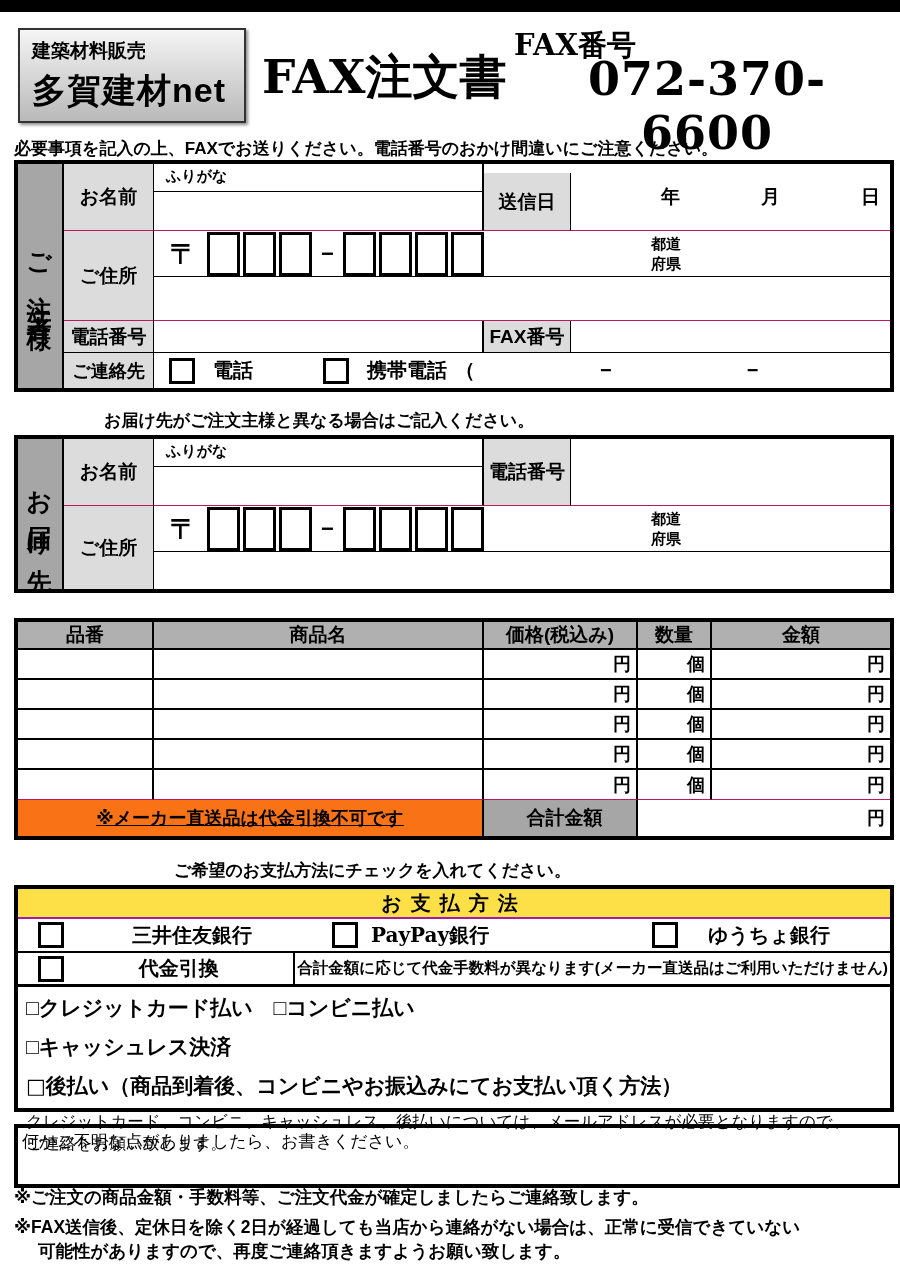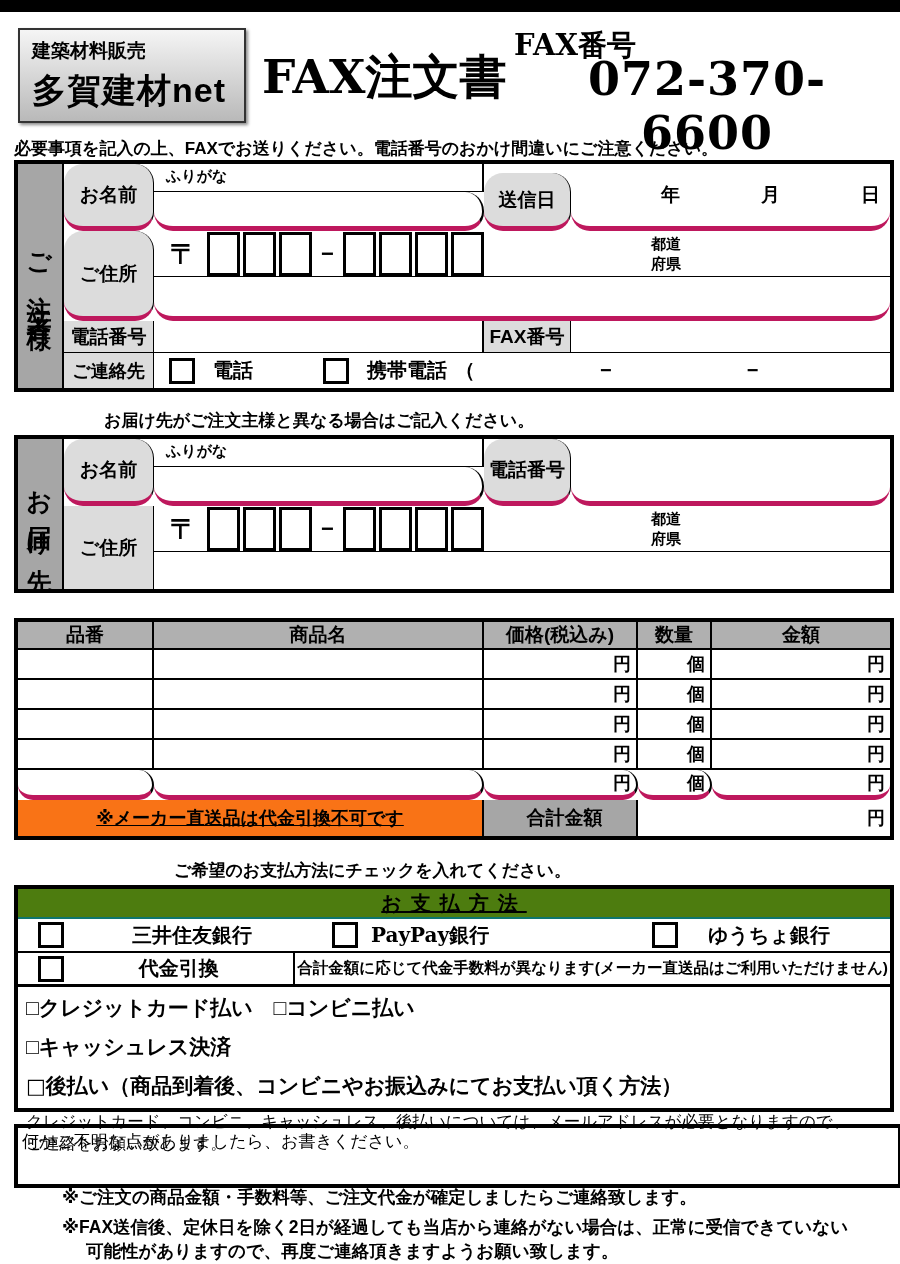--- a/index.html
+++ b/index.html
@@ -20,21 +20,21 @@
              font-family:"DejaVu Serif","Liberation Serif",serif;}
   .fax-number{top:52px;left:532px;width:350px;text-align:center;font-size:46px;font-weight:bold;
               font-family:"DejaVu Serif","Liberation Serif",serif;border-bottom:5px solid #000;
               padding-bottom:2px;letter-spacing:1px;}
   .instruction{top:137px;left:14px;font-size:17px;font-weight:bold;}
 
   
   .tbl{display:grid;border:4px solid #000;box-sizing:content-box;background:#fff;}
   .c{box-sizing:border-box;position:relative;overflow:hidden;}
   .br1{border-right:1px solid #000;} .br2{border-right:2px solid #000;}
-  .bb1{border-bottom:1px solid #000;} .bb2{border-bottom:5px solid #be185d;border-radius:19px;}
+  .bb1{border-bottom:1px solid #000;} .bb2{border-bottom:1px solid #be185d;}
   .bb3{border-bottom:2px solid #000;}
   .lab{background:#dcdcdc;display:flex;align-items:center;justify-content:center;
        font-weight:bold;font-size:19px;}
   .vhead{background:#a6a6a6;display:flex;align-items:center;justify-content:center;
          writing-mode:vertical-rl;text-orientation:upright;font-weight:bold;font-size:25px;
          letter-spacing:10px;}
   .furig{font-weight:bold;font-size:15px;padding:3px 0 0 12px;}
   .datecell{display:flex;align-items:center;justify-content:flex-end;font-weight:bold;font-size:19px;}
   .datecell span{width:100px;text-align:right;}
   .datecell span:last-child{margin-right:10px;}
@@ -65,42 +65,42 @@
   .unit{display:flex;align-items:center;justify-content:flex-end;font-weight:bold;
         font-size:18px;padding-right:5px;}
   .pfoot{background:#f97316;display:flex;align-items:center;justify-content:center;
          font-weight:bold;font-size:18px;text-decoration:underline;}
   .ptotal{background:#a6a6a6;display:flex;align-items:center;justify-content:center;
           font-weight:bold;font-size:19px;padding-left:9px;}
 
   .pay-note{top:859px;left:174px;font-size:17px;font-weight:bold;}
   .paybox{top:885px;left:14px;width:872px;height:219px;border:4px solid #000;
           display:flex;flex-direction:column;background:#fff;}
-  .pay-head{height:28px;flex:0 0 auto;background:#4d7c0f;border-bottom:2px solid #0f766e;
+  .pay-head{height:28px;flex:0 0 auto;background:#fde047;border-bottom:2px solid #a21caf;
             display:flex;align-items:center;justify-content:center;font-weight:bold;
-            font-size:20px;letter-spacing:9px;text-decoration:underline;}
+            font-size:20px;letter-spacing:9px;}
   .bank-row{height:32px;flex:0 0 auto;border-bottom:2px solid #000;display:flex;align-items:stretch;}
   .bank-seg{display:flex;align-items:center;font-weight:bold;font-size:20px;}
   .seg1{width:302px;} .seg1 .cb{margin-left:20px;} .seg1 .bank-name{margin:0 auto;}
   .seg2{width:320px;} .seg2 .cb{margin-left:12px;} .seg2 .bank-name{margin-left:13px;font-family:"DejaVu Serif","Liberation Serif",serif;}
   .seg3{flex:1;} .seg3 .cb{margin-left:12px;} .seg3 .bank-name{margin-left:30px;}
   .cod-row{height:31px;flex:0 0 auto;border-bottom:3px solid #000;display:flex;align-items:stretch;}
   .cod-left{width:302px;border-right:2px solid #000;display:flex;align-items:center;
             font-weight:bold;font-size:20px;}
   .cod-left .cb{margin-left:20px;} .cod-left .cod-name{margin:0 auto;}
   .cod-note{flex:1;display:flex;align-items:center;font-weight:bold;font-size:15.5px;
             padding:0 2px;white-space:nowrap;}
   .credit{flex:1;padding:7px 8px 0 8px;}
   .credit-line{font-weight:bold;font-size:21px;margin-bottom:11px;}
   .credit-line.serif{font-family:"DejaVu Serif","Liberation Serif",serif;}
   .credit-note{font-size:16.5px;line-height:1.35;font-family:"DejaVu Serif","Liberation Serif",serif;}
 
   .inqbox{top:1124px;left:14px;width:872px;height:52px;border:4px solid #000;
           padding:2px 4px;box-sizing:content-box;font-size:17px;}
-  .fnote{font-size:17.5px;font-weight:bold;margin-left:48px;}
+  .fnote{font-size:17.5px;font-weight:bold;}
   .fn1{top:1185px;left:14px;} .fn2{top:1215px;left:14px;} .fn3{top:1239px;left:38px;}
 </style>
 </head>
 <body>
 
 <div class="page">
 
   <div class="abs topbar"></div>
 
   <div class="abs logo">

